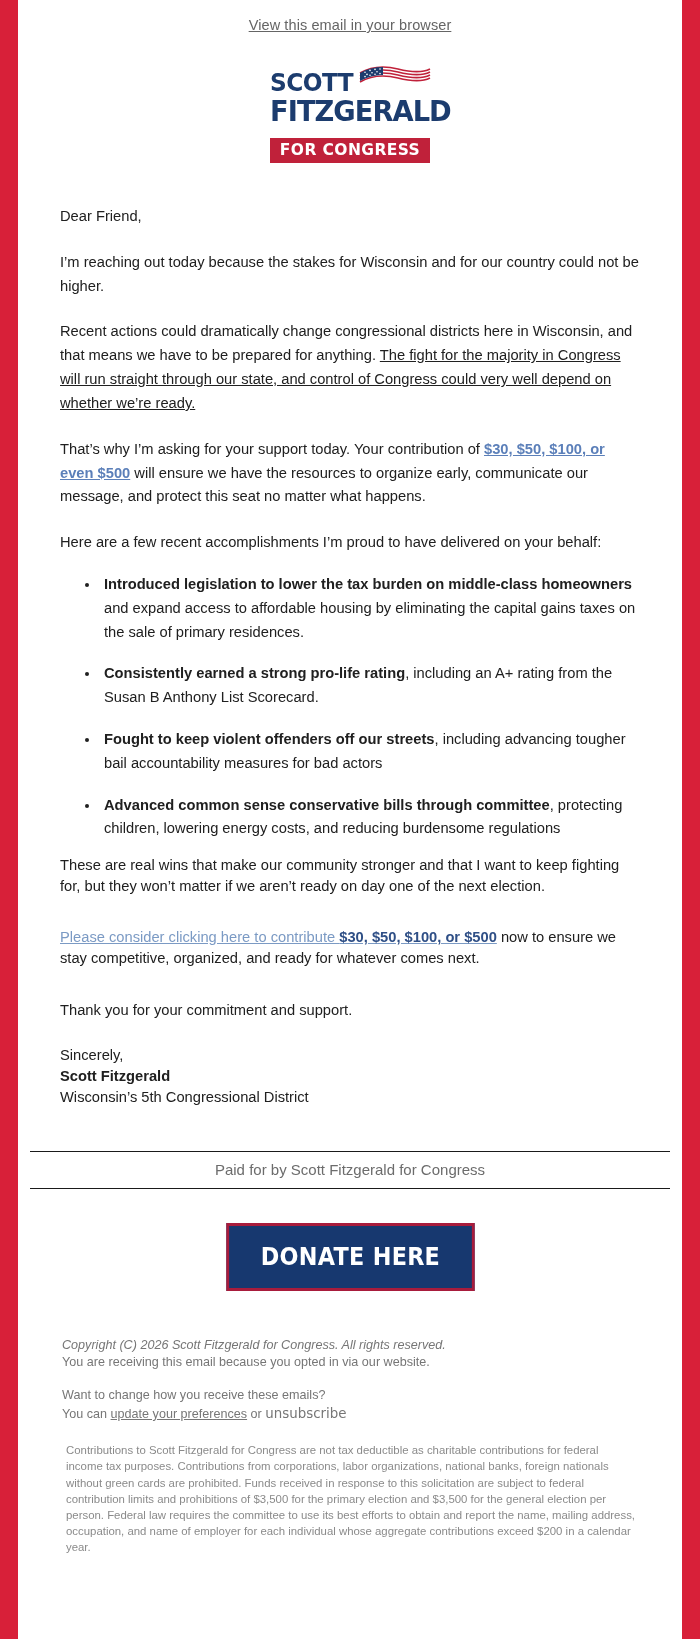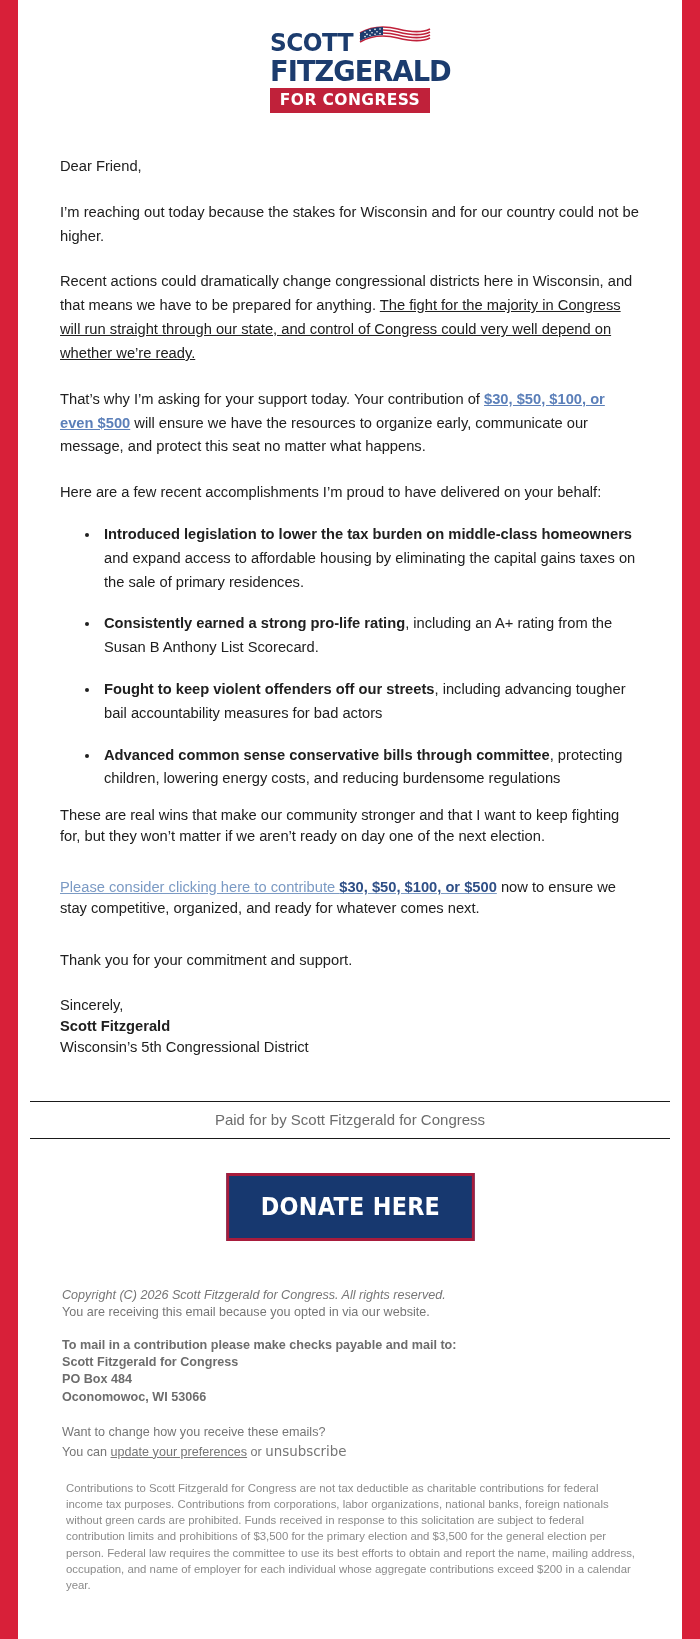--- a/index.html
+++ b/index.html
@@ -85,21 +85,21 @@
   .logo-forcongress {
     display: block;
     background: #c0213a;
     color: #ffffff;
     font-family: "DejaVu Sans", sans-serif;
     font-weight: bold;
     font-size: 15.5px;
     letter-spacing: 0.4px;
     line-height: 22px;
     text-align: center;
-    margin-top: 2px;
+    margin-top: 12px;
     padding: 1px 0 2px 0;
     width: 160px;
   }
 
   
   .letter {
     padding: 14px 42px 34px 42px;
     color: #202020;
     font-size: 14.7px;
     line-height: 1.62;
@@ -211,20 +211,23 @@
 
   
   .mc-block { text-align: center; padding: 36px 0 34px 0; }
 </style>
 </head>
 <body>
 
 <div class="email-wrap">
   <div class="email-body">
 
+    <div class="preheader">
+      <a href="#">View this email in your browser</a>
+    </div>
 
     <div class="logo-block">
       <span class="logo">
         <span class="logo-line1">
           <span class="logo-scott">SCOTT</span>
           <svg class="flag" viewBox="0 0 74 28">
             <path d="M2,8 C14,1 28,1 40,4 C52,7 64,8 72,4 L72,13 C64,17 52,16 40,13 C28,10 14,10 2,17 Z" fill="#ffffff"></path>
             <path d="M2,8 C14,1 28,1 40,4 C52,7 64,8 72,4" stroke="#c0213a" stroke-width="1.7" fill="none"></path>
             <path d="M2,11 C14,4 28,4 40,7 C52,10 64,11 72,7" stroke="#c0213a" stroke-width="1.7" fill="none"></path>
             <path d="M2,14 C14,7 28,7 40,10 C52,13 64,14 72,10" stroke="#c0213a" stroke-width="1.7" fill="none"></path>
@@ -287,26 +290,20 @@
     </div>
 
     <div class="donate-block">
       <a href="#" class="donate-btn">DONATE HERE</a>
     </div>
 
     <div class="footer">
       <p class="f-copy">Copyright (C) 2026 Scott Fitzgerald for Congress. All rights reserved.</p>
       <p class="f-opt">You are receiving this email because you opted in via our website.</p>
 
-      <p class="f-mail">
-        <span>To mail in a contribution please make checks payable and mail to:</span><br>
-        <span>Scott Fitzgerald for Congress</span><br>
-        <span>PO Box 484</span><br>
-        <span>Oconomowoc, WI  53066</span>
-      </p>
 
       <p class="f-prefs">
         <span>Want to change how you receive these emails?</span><br>
         <span>You can </span><a href="#">update your preferences</a><span> or </span><a href="#" class="unsub">unsubscribe</a>
       </p>
 
       <p class="f-legal">Contributions to Scott Fitzgerald for Congress are not tax deductible as charitable contributions for federal income tax purposes. Contributions from corporations, labor organizations, national banks, foreign nationals without green cards are prohibited. Funds received in response to this solicitation are subject to federal contribution limits and prohibitions of $3,500 for the primary election and $3,500 for the general election per person. Federal law requires the committee to use its best efforts to obtain and report the name, mailing address, occupation, and name of employer for each individual whose aggregate contributions exceed $200 in a calendar year.</p>
     </div>
 
     <div class="mc-block">

